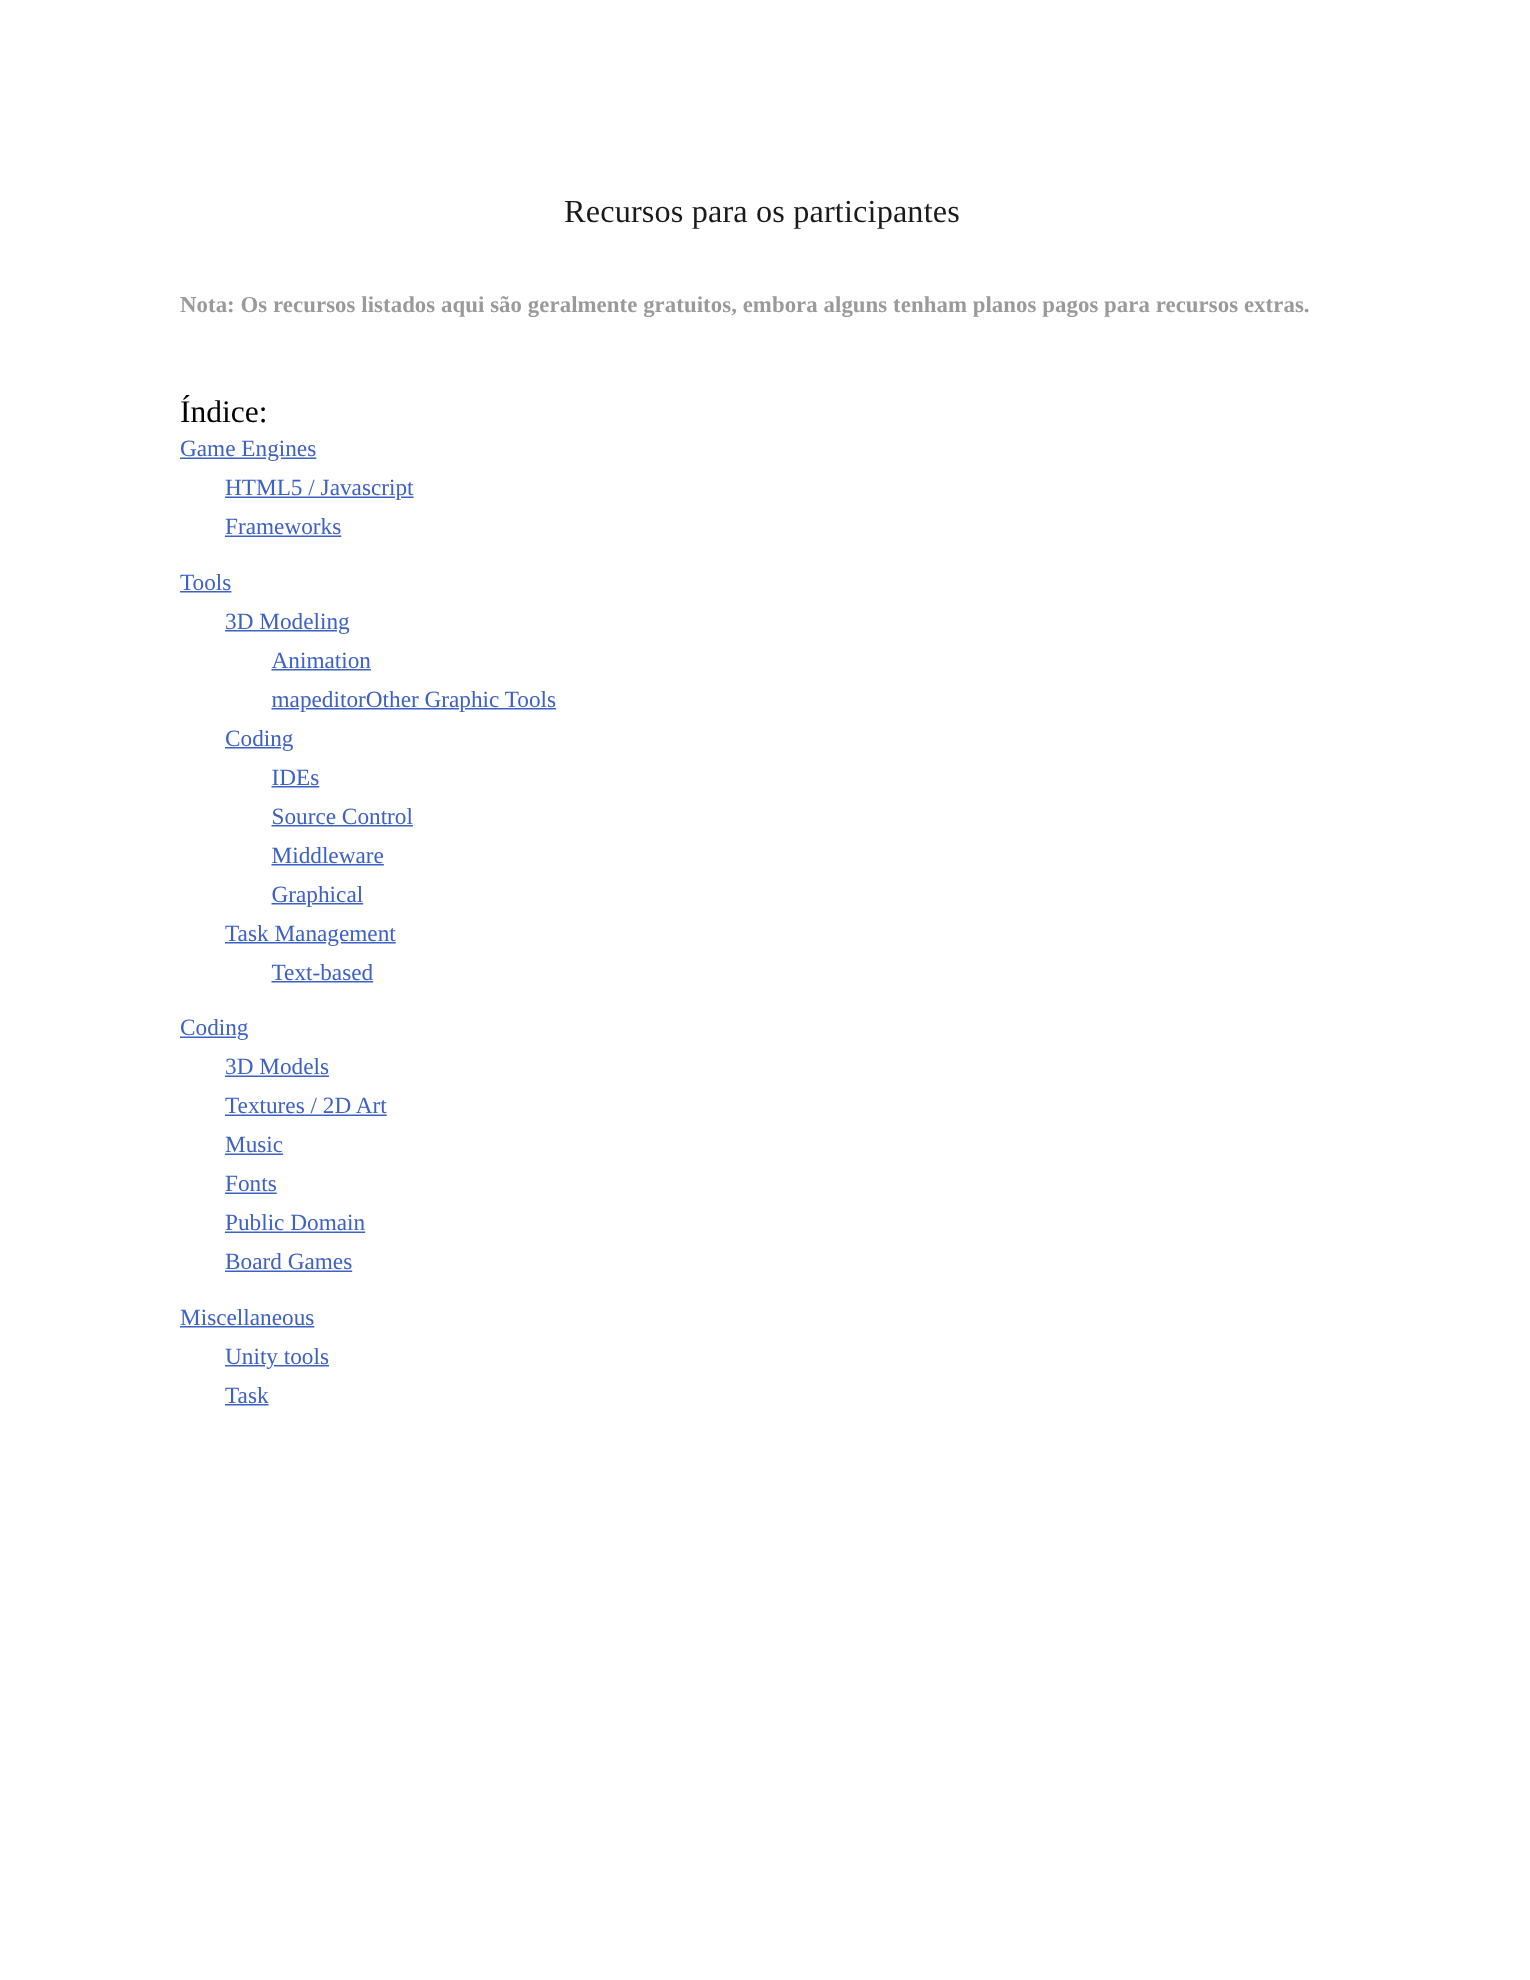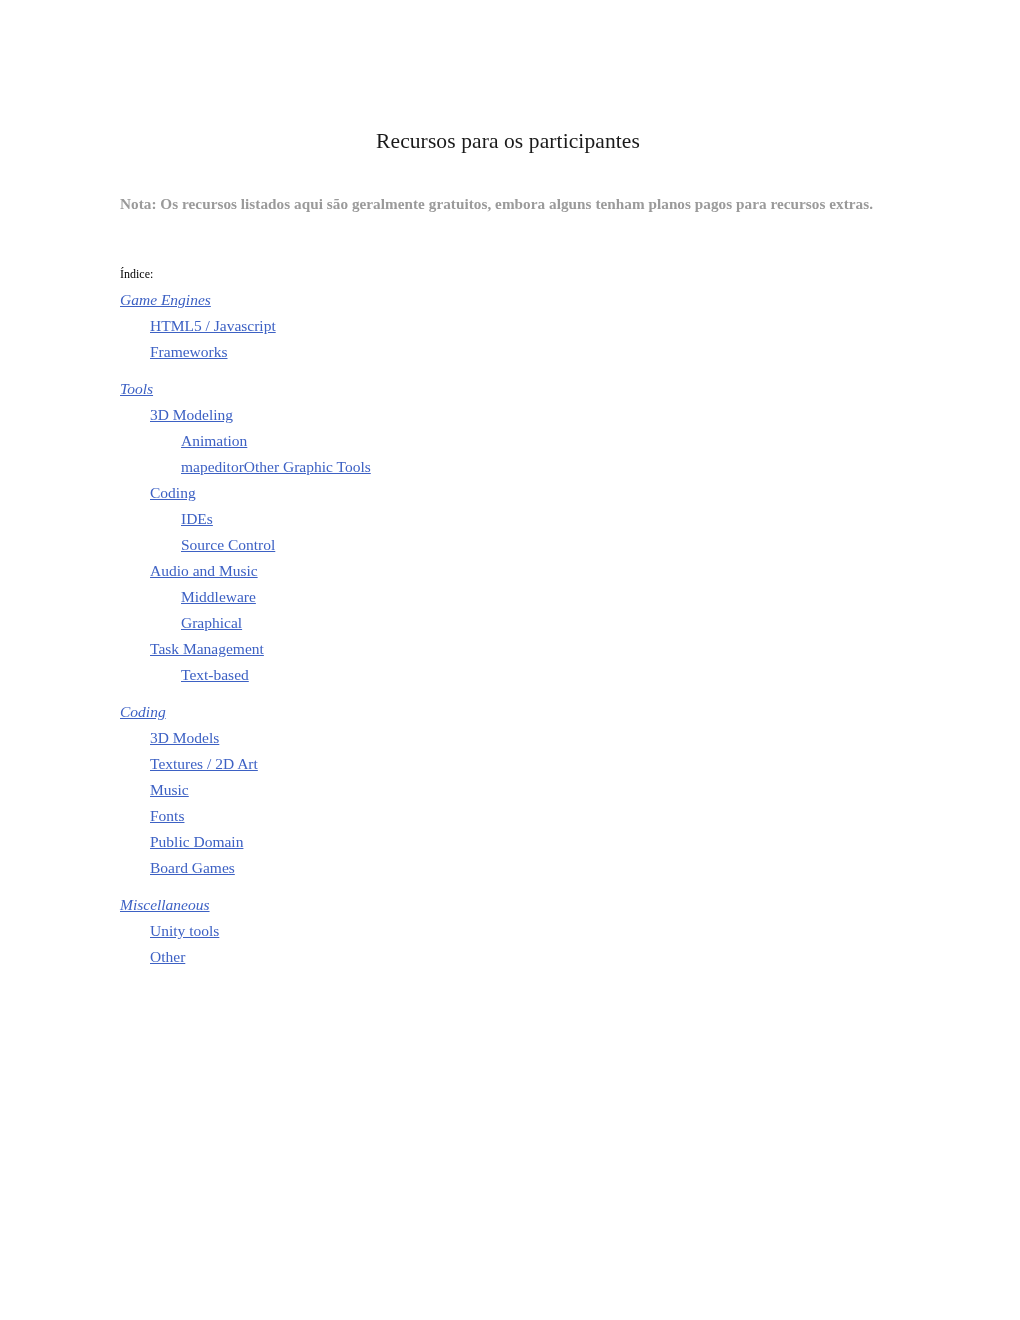--- a/index.html
+++ b/index.html
@@ -42,21 +42,21 @@
     padding-top: 37px;
     font-size: 15.2px;
     line-height: 25px;
     font-weight: bold;
     color: #9a9a9a;
     letter-spacing: 0.05px;
   }
   .index-label {
     margin: 0;
     padding-top: 45px;
-    font-size: 12px;
+    font-size: 21px;
     line-height: 26px;
     color: #000000;
   }
   .toc {
     margin: 0;
     padding: 0;
     list-style: none;
   }
   .toc-group {
     margin: 0;
@@ -69,21 +69,21 @@
   .toc-item {
     font-size: 15.5px;
     line-height: 26px;
     white-space: nowrap;
   }
   .toc-item a {
     color: #3d61c4;
     text-decoration: underline;
     text-underline-offset: 1px;
   }
-  .lvl0 { padding-left: 0px; font-style: italic; }
+  .lvl0 { padding-left: 0px; }
   .lvl1 { padding-left: 30px; }
   .lvl2 { padding-left: 61px; }
 </style>
 </head>
 <body>
 
 <div class="page">
   <div class="content">
 
     <h1 class="doc-title">Recursos para os participantes</h1>
@@ -99,36 +99,35 @@
           <li class="toc-item lvl1"><a href="#">Frameworks</a></li>
         </ul>
         <ul class="toc-group">
           <li class="toc-item lvl0"><a href="#">Tools</a></li>
           <li class="toc-item lvl1"><a href="#">3D Modeling</a></li>
           <li class="toc-item lvl2"><a href="#">Animation</a></li>
           <li class="toc-item lvl2"><a href="#">mapeditorOther Graphic Tools</a></li>
           <li class="toc-item lvl1"><a href="#">Coding</a></li>
           <li class="toc-item lvl2"><a href="#">IDEs</a></li>
           <li class="toc-item lvl2"><a href="#">Source Control</a></li>
-          <li class="toc-item lvl1"><a href="#">Audio and Music</a></li>
           <li class="toc-item lvl2"><a href="#">Middleware</a></li>
           <li class="toc-item lvl2"><a href="#">Graphical</a></li>
           <li class="toc-item lvl1"><a href="#">Task Management</a></li>
           <li class="toc-item lvl2"><a href="#">Text-based</a></li>
         </ul>
         <ul class="toc-group">
           <li class="toc-item lvl0"><a href="#">Coding</a></li>
           <li class="toc-item lvl1"><a href="#">3D Models</a></li>
           <li class="toc-item lvl1"><a href="#">Textures / 2D Art</a></li>
           <li class="toc-item lvl1"><a href="#">Music</a></li>
           <li class="toc-item lvl1"><a href="#">Fonts</a></li>
           <li class="toc-item lvl1"><a href="#">Public Domain</a></li>
           <li class="toc-item lvl1"><a href="#">Board Games</a></li>
         </ul>
         <ul class="toc-group">
           <li class="toc-item lvl0"><a href="#">Miscellaneous</a></li>
           <li class="toc-item lvl1"><a href="#">Unity tools</a></li>
-          <li class="toc-item lvl1"><a href="#">Other</a></li>
+          <li class="toc-item lvl1"><a href="#">Task</a></li>
         </ul>
       </nav>
 
   </div>
 </div>
 
 </body></html>

